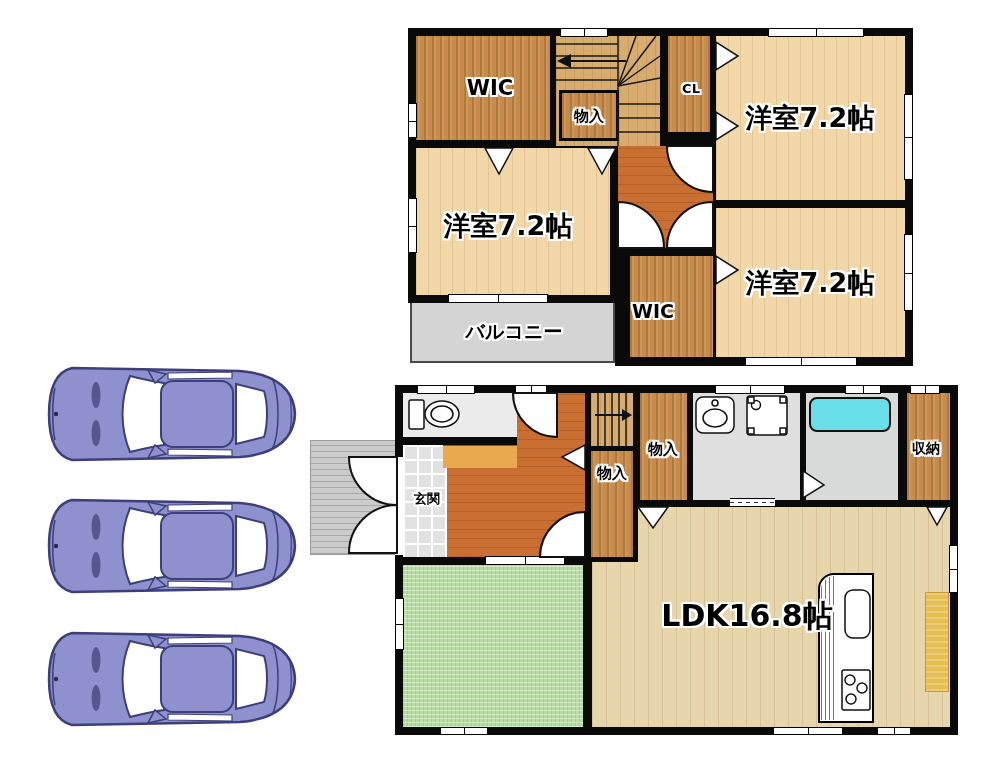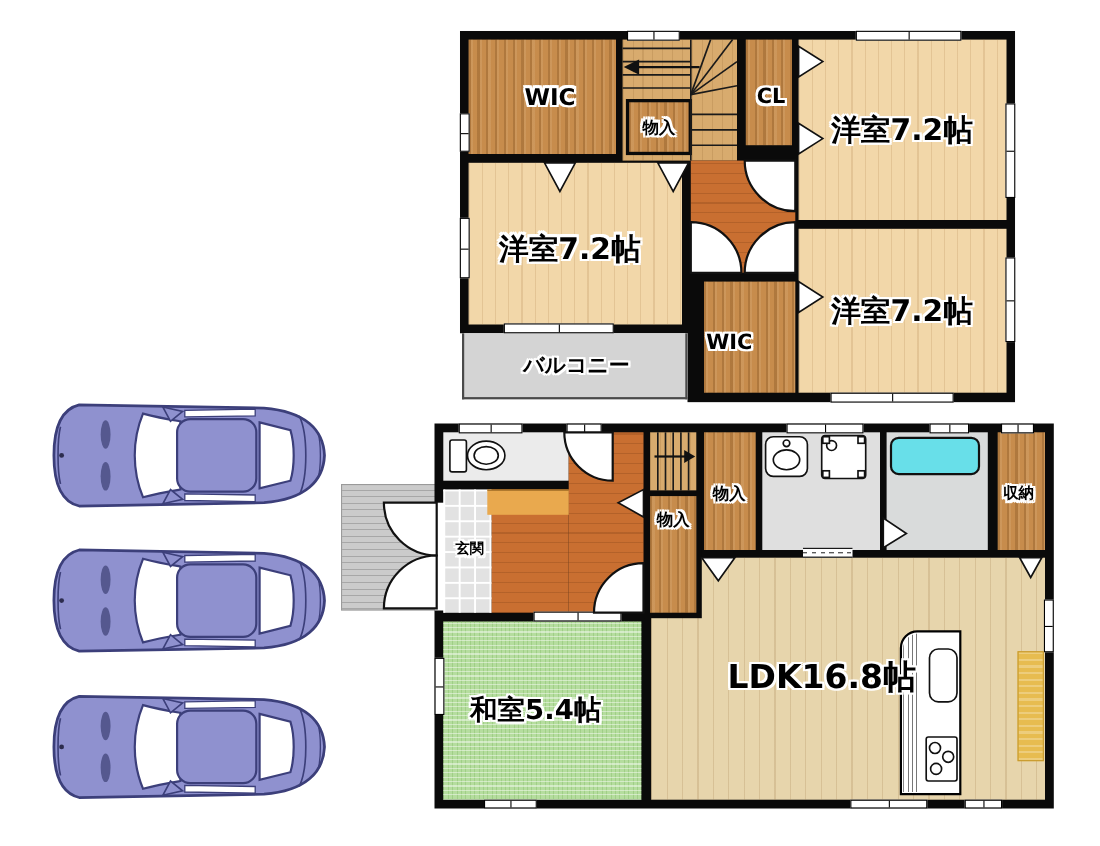--- a/index.html
+++ b/index.html
@@ -71,21 +71,21 @@
     </svg>
   <svg class="car" style="left:42px;top:494px" width="260" height="104" viewBox="0 0 260 104">
       <use href="#car-shape"></use>
     </svg>
   <svg class="car" style="left:42px;top:627px" width="260" height="104" viewBox="0 0 260 104">
       <use href="#car-shape"></use>
     </svg>
 
   <div class="porch" style="left:310px;top:440px;width:86px;height:113px"></div>
 
-  <div class="plan" style="left:418px;top:28px;width:505px;height:338px">
+  <div class="plan" style="left:408px;top:28px;width:505px;height:338px">
     <div class="wallbg" style="clip-path:polygon(0px 0px,505px 0px,505px 338px,207px 338px,207px 275px,0px 275px)"></div>
 
     <div class="room wood-dark" style="left:8px;top:8px;width:134px;height:104px"></div>
     <div class="room wood-stair" style="left:148px;top:8px;width:104px;height:110px"></div>
     <div class="room" style="left:151px;top:62px;width:60px;height:51px;background:#0a0a0a"></div>
     <div class="room wood-dark" style="left:154px;top:65px;width:54px;height:45px"></div>
     <div class="room wood-dark" style="left:260px;top:8px;width:42px;height:96px"></div>
     <div class="room wood-light" style="left:308px;top:8px;width:189px;height:164px"></div>
     <div class="room wood-light" style="left:8px;top:120px;width:194px;height:147px"></div>
     <div class="room hall-wood" style="left:210px;top:118px;width:95px;height:102px"></div>
@@ -130,21 +130,21 @@
         <polygon points="77,120 105,120 91,146"></polygon>
         <polygon points="180,120 208,120 194,146"></polygon>
         <polygon points="308,14 308,42 330,28"></polygon>
         <polygon points="308,84 308,112 330,98"></polygon>
         <polygon points="308,228 308,256 330,242"></polygon>
       </g>
     </svg>
 
     <div class="lbl" style="left:82px;top:60px;font-size:21px">WIC</div>
     <div class="lbl" style="left:181px;top:88px;font-size:15px">物入</div>
-    <div class="lbl" style="left:283px;top:60px;font-size:19px">CL</div>
+    <div class="lbl" style="left:283px;top:60px;font-size:13px">CL</div>
     <div class="lbl" style="left:402px;top:90px;font-size:27px">洋室7.2帖</div>
     <div class="lbl" style="left:100px;top:198px;font-size:27px">洋室7.2帖</div>
     <div class="lbl" style="left:402px;top:255px;font-size:27px">洋室7.2帖</div>
     <div class="lbl" style="left:245px;top:283px;font-size:19px">WIC</div>
     <div class="lbl" style="left:106px;top:304px;font-size:19px">バルコニー</div>
   </div>
 
   <div class="plan" style="left:395px;top:385px;width:563px;height:350px">
     <div class="wallbg"></div>
 
@@ -233,17 +233,16 @@
         <polygon points="408,86 408,113 429,100"></polygon>
         <polygon points="243,122 273,122 258,143"></polygon>
         <polygon points="532,122 552,122 542,140"></polygon>
       </g>
     </svg>
 
     <div class="lbl" style="left:32px;top:114px;font-size:13px">玄関</div>
     <div class="lbl" style="left:268px;top:64px;font-size:15px">物入</div>
     <div class="lbl" style="left:217px;top:88px;font-size:15px">物入</div>
     <div class="lbl" style="left:531px;top:64px;font-size:14px">収納</div>
-    <div class="lbl" style="left:92px;top:260px;font-size:25px">和室5.4帖</div>
     <div class="lbl" style="left:352px;top:231px;font-size:30px">LDK16.8帖</div>
   </div>
 
 </div>
 
 </body></html>

